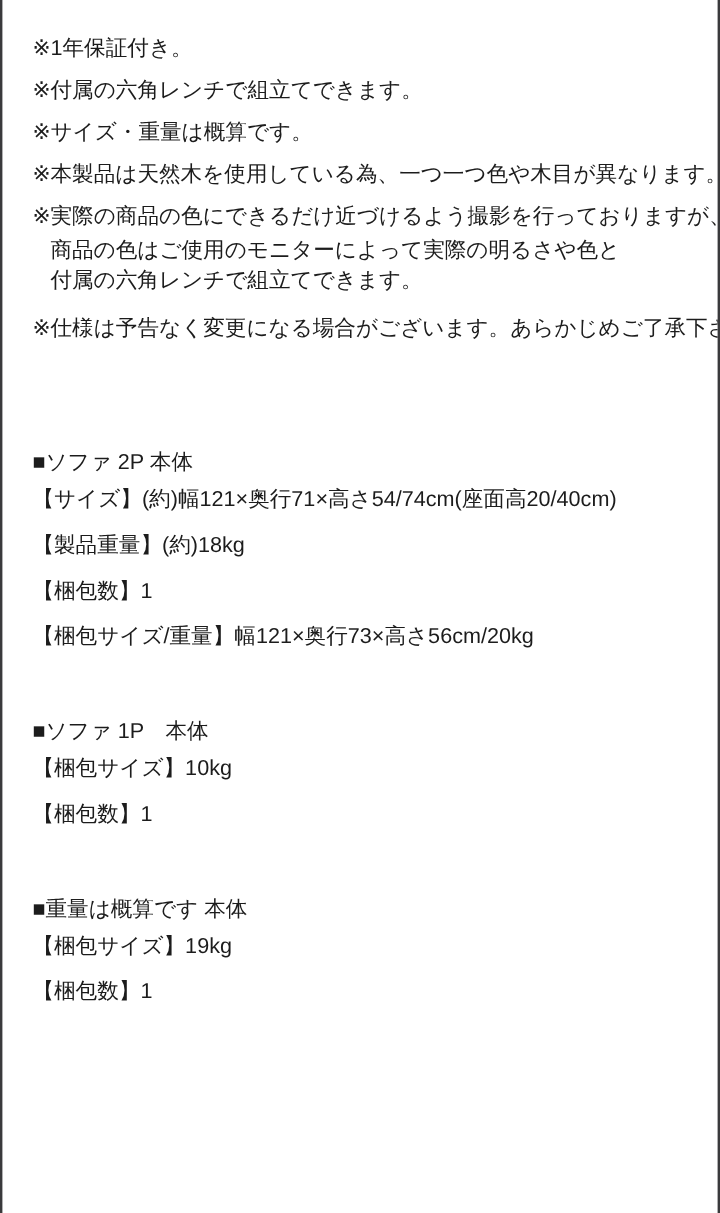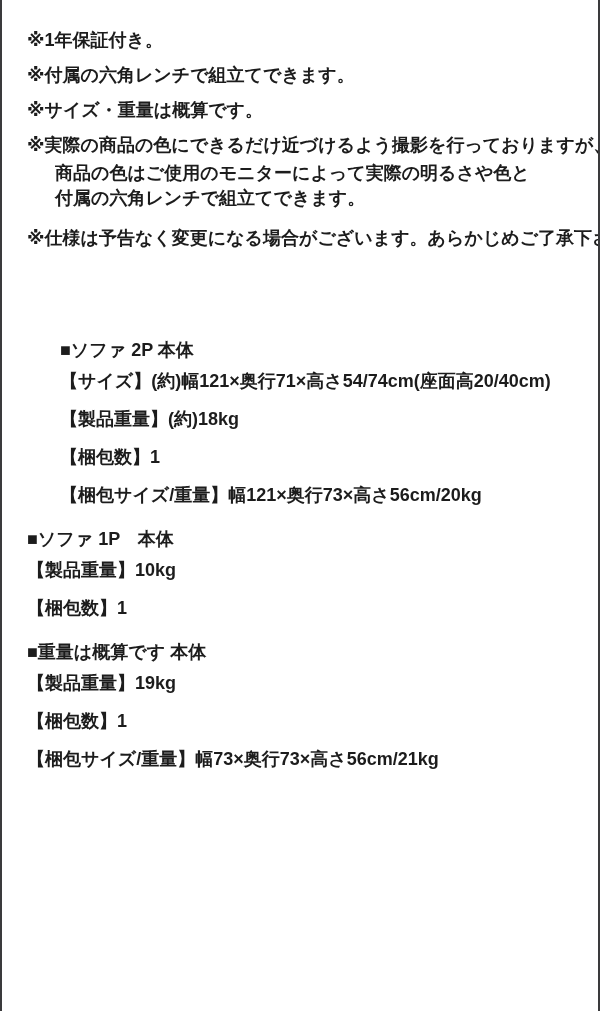--- a/index.html
+++ b/index.html
@@ -1,15 +1,15 @@
 <!DOCTYPE html>
 <html><head>
 <meta charset="utf-8">
 <style>
-  * { box-sizing: border-box; font-weight: bold; }
+  * { box-sizing: border-box; }
   html, body {
     margin: 0;
     padding: 0;
     background: #ffffff;
   }
   body {
     width: 600px;
     height: 1011px;
     border-left: 2px solid #3a3a3c;
     border-right: 2px solid #3a3a3c;
@@ -20,31 +20,30 @@
   .content {
     padding: 31px 16px 0 25px;
   }
   .note {
     font-size: 18px;
     line-height: 19px;
     margin: 0 0 16px 0;
     white-space: nowrap;
   }
   .note.indent {
-    margin-left: 28px;
+    margin-left: 15px;
   }
   .note.wrap-first   { margin-bottom: 9px; }
   .note.wrap-mid     { margin-bottom: 6px; }
   .note.wrap-last    { margin-bottom: 21px; }
   .section {
-    margin-top: 25px;
+    margin-top: 60px;
   }
   .section.first {
     margin-top: 93px;
-    margin-left: 33px;
   }
   .sec-heading {
     font-size: 18px;
     line-height: 19px;
     margin: 0 0 12px 0;
     white-space: nowrap;
   }
   .sec-row {
     font-size: 18px;
     line-height: 19px;
@@ -54,40 +53,40 @@
 </style>
 </head>
 <body>
 
 <div class="content">
 
   <div class="notes">
     <p class="note">※1年保証付き。</p>
     <p class="note">※付属の六角レンチで組立てできます。</p>
     <p class="note">※サイズ・重量は概算です。</p>
+    <p class="note">※本製品は天然木を使用している為、一つ一つ色や木目が異なります。</p>
     <p class="note wrap-first">※実際の商品の色にできるだけ近づけるよう撮影を行っておりますが、</p>
     <p class="note indent wrap-mid">商品の色はご使用のモニターによって実際の明るさや色と</p>
     <p class="note indent wrap-last">付属の六角レンチで組立てできます。</p>
     <p class="note">※仕様は予告なく変更になる場合がございます。あらかじめご了承下さい。</p>
   </div>
 
   <div class="section first">
     <p class="sec-heading">■ソファ 2P 本体</p>
     <p class="sec-row">【サイズ】(約)幅121×奥行71×高さ54/74cm(座面高20/40cm)</p>
     <p class="sec-row">【製品重量】(約)18kg</p>
     <p class="sec-row">【梱包数】1</p>
     <p class="sec-row">【梱包サイズ/重量】幅121×奥行73×高さ56cm/20kg</p>
   </div>
 
   <div class="section">
     <p class="sec-heading">■ソファ 1P　本体</p>
-    <p class="sec-row">【製品重量】10kg</p>
+    <p class="sec-row">【梱包サイズ】10kg</p>
     <p class="sec-row">【梱包数】1</p>
   </div>
 
   <div class="section">
     <p class="sec-heading">■重量は概算です 本体</p>
-    <p class="sec-row">【製品重量】19kg</p>
+    <p class="sec-row">【梱包サイズ】19kg</p>
     <p class="sec-row">【梱包数】1</p>
-    <p class="sec-row">【梱包サイズ/重量】幅73×奥行73×高さ56cm/21kg</p>
   </div>
 
 </div>
 
 </body></html>

